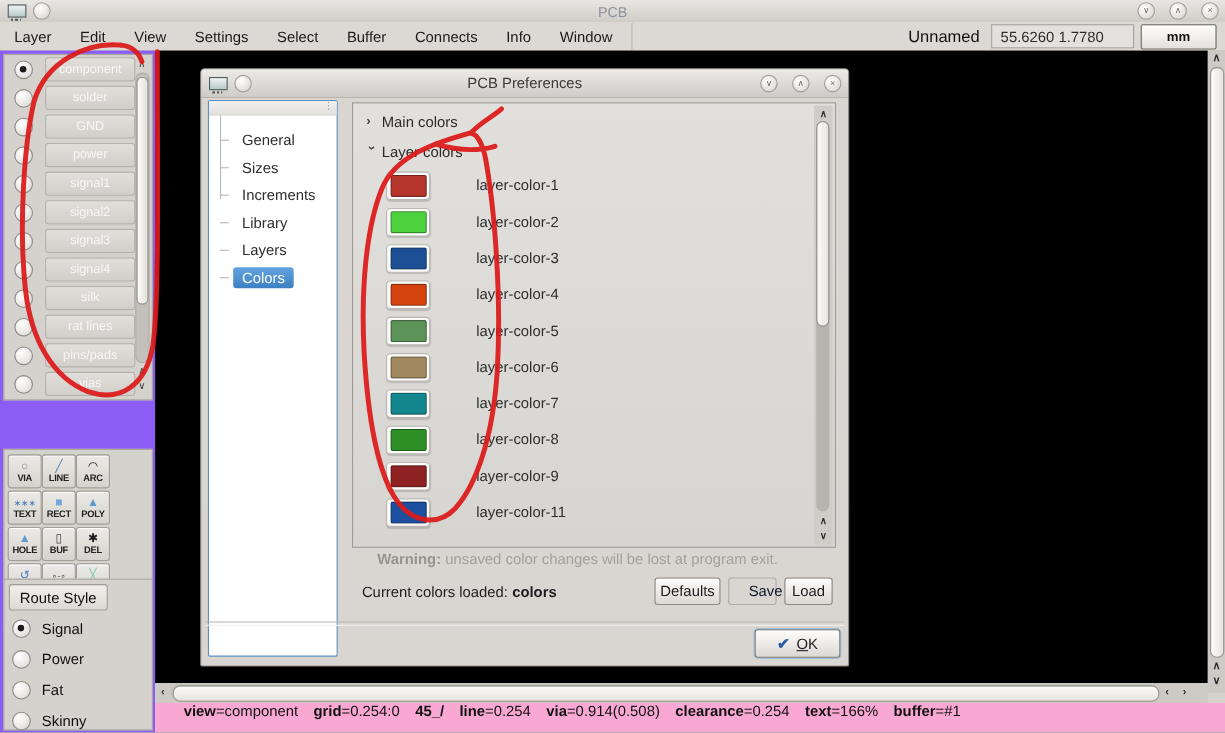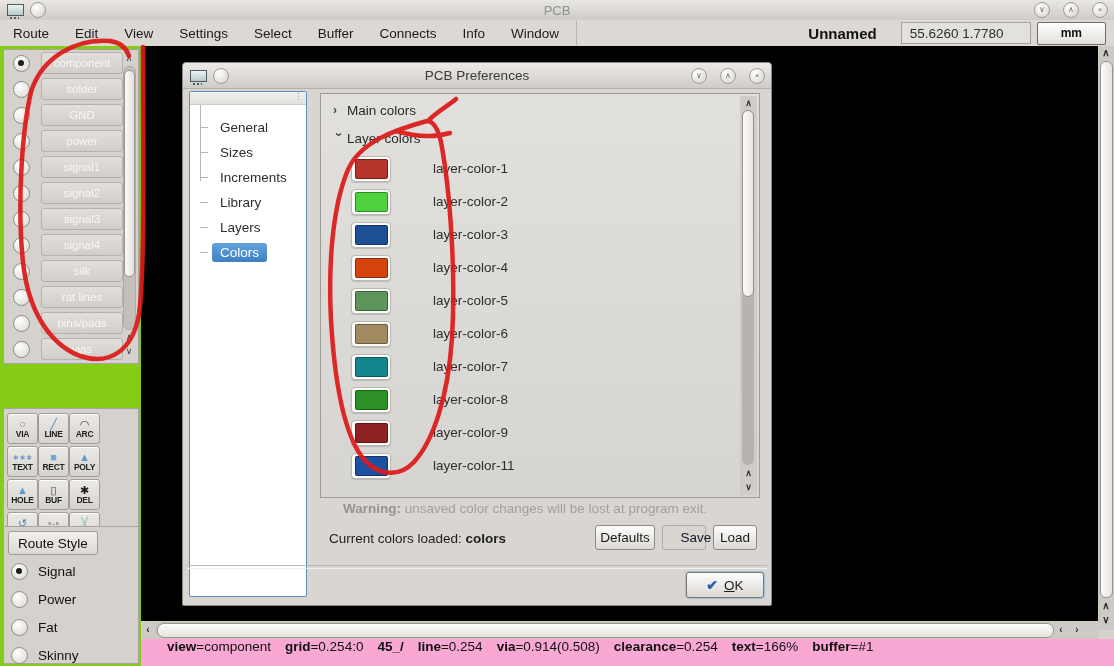--- a/index.html
+++ b/index.html
@@ -17,30 +17,30 @@
   .tb-circle{width:14px;height:14px;border-radius:50%;border:1px solid #a19e98;
     background:radial-gradient(circle at 35% 30%,#ffffff,#d4d1cb);margin-left:6px;
     display:flex;align-items:center;justify-content:center;font-size:8px;color:#6b6b6b;line-height:1;}
   .tb-title{position:absolute;left:0;right:0;text-align:center;font-size:13px;color:#8b929b;}
   .tb-btns{position:absolute;right:6px;top:2px;display:flex;gap:7px;}
 
   .menubar{position:absolute;left:0;top:20px;width:1114px;height:26px;
     background:#dcd9d4;border-bottom:1px solid #a5a29d;display:flex;align-items:center;}
   .menu-item{padding:0 13px;font-size:13.5px;color:#1a1a1a;height:26px;display:flex;align-items:center;}
   .menu-sep{width:1px;height:24px;background:#b9b6b1;margin-left:4px;}
-  .doc-name{font-weight:bold;font-size:15px;color:#111;margin-left:auto;margin-right:24px;}
+  .doc-name{font-weight:normal;font-size:15px;color:#111;margin-left:auto;margin-right:10px;}
   .coord-box{height:20px;border:1px solid #a5a29d;background:#e3e1dd;color:#5d5d5d;
     font-size:12.5px;display:flex;align-items:center;padding:0 8px;margin-right:6px;}
   .coord-box.pos{color:#2e2e2e;font-size:13.5px;width:112px;}
   .units-btn{height:21px;border:1px solid #6e6b66;border-radius:2px;
     background:linear-gradient(#fefefe,#e4e1dc);font-weight:bold;font-size:12px;color:#111;
     display:flex;align-items:center;padding:0 23px;margin-right:8px;}
 
   
-  .left-panel{position:absolute;left:0;top:46px;width:141px;height:620px;background:#84cc16;}
+  .left-panel{position:absolute;left:0;top:46px;width:141px;height:620px;background:#8b5cf6;}
   .frame{position:absolute;border:1px solid #a7a39e;background:#d5d2cd;}
   .layers-frame{left:3px;top:3px;width:134px;height:313px;overflow:hidden;}
   .layer-row{display:flex;align-items:center;height:26px;padding-left:9px;}
   .gtk-radio{width:15px;height:15px;border-radius:50%;border:1px solid #8e8b86;flex:0 0 auto;
     background:radial-gradient(circle at 35% 30%,#ffffff,#dad7d2);position:relative;}
   .gtk-radio.checked::after{content:"";position:absolute;left:4px;top:4px;width:6px;height:6px;
     border-radius:50%;background:#1c1c1c;}
   .layer-btn{margin-left:11px;width:80px;height:20px;border:1px solid #b5b2ad;border-radius:3px;
     background:linear-gradient(#e2dfda,#d2cfca);color:#f8f7f5;font-size:11.5px;
     display:flex;align-items:center;justify-content:center;}
@@ -160,21 +160,21 @@
     <div class="tb-btns">
       <div class="tb-circle">∨</div>
       <div class="tb-circle">∧</div>
       <div class="tb-circle">×</div>
     </div>
   </div>
 
   <div class="menubar">
     <div id="menu-items" style="display:flex;">
         <div class="menu-item">
-          <span>Route</span>
+          <span>Layer</span>
         </div>
         <div class="menu-item">
           <span>Edit</span>
         </div>
         <div class="menu-item">
           <span>View</span>
         </div>
         <div class="menu-item">
           <span>Settings</span>
         </div>

